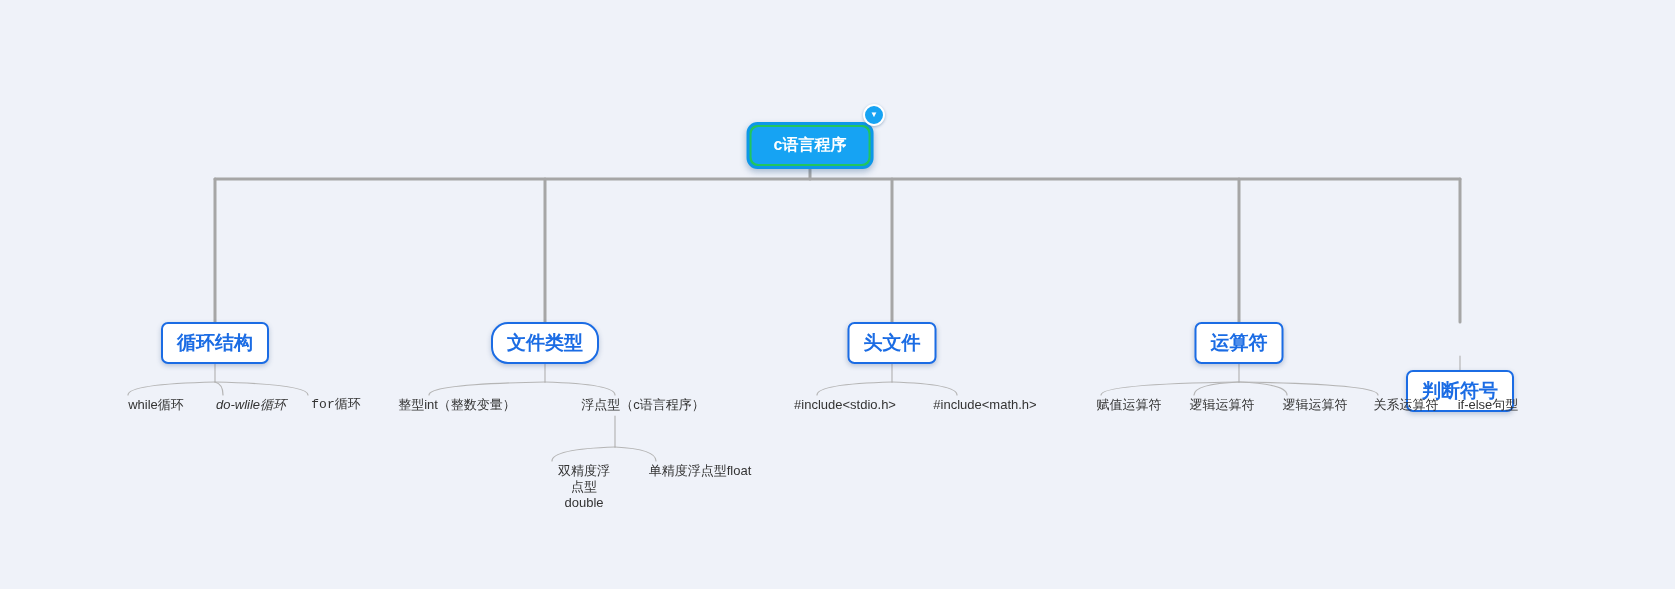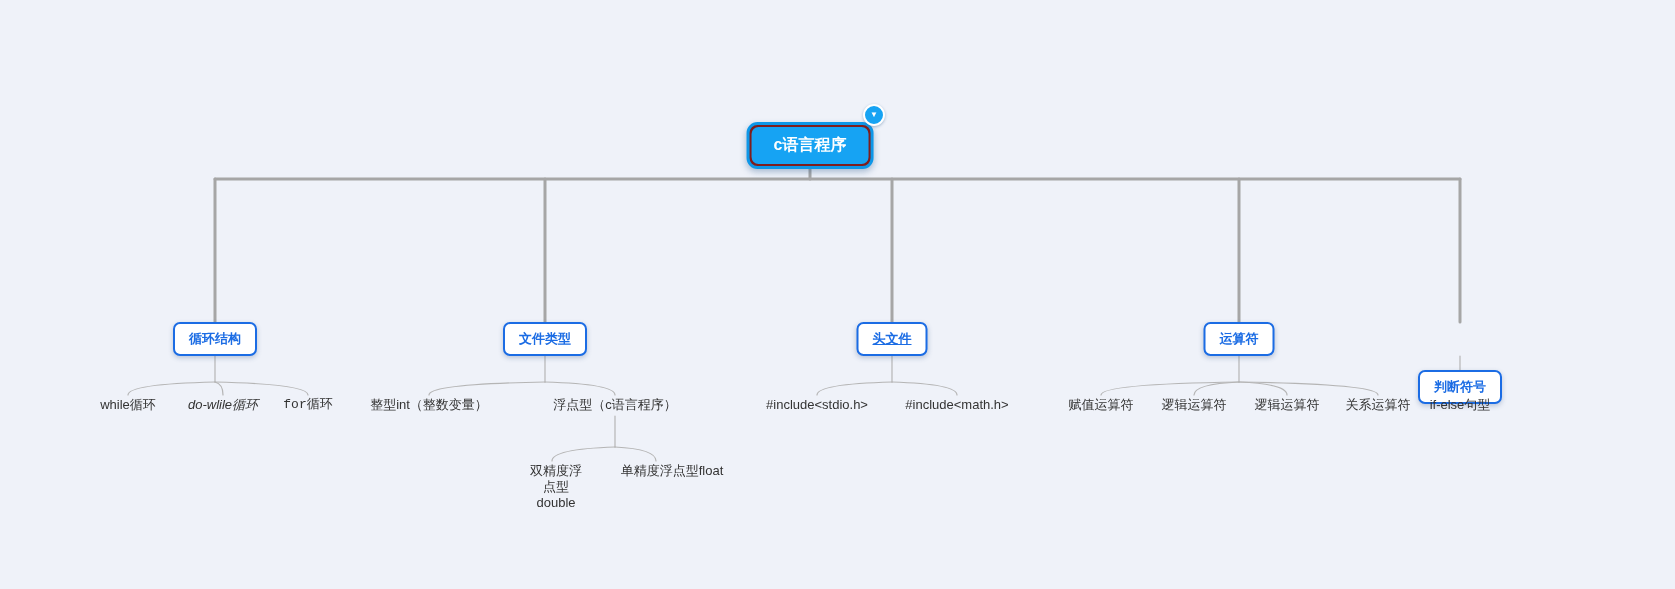--- a/index.html
+++ b/index.html
@@ -11,21 +11,21 @@
     position:relative;
     width:1675px;height:589px;
     background:#eff2f9;
     overflow:hidden;
   }
   svg.wires{position:absolute;left:0;top:0;}
   .node,.leaf{position:absolute;}
   .root-outer{
     transform:translateX(-50%);
     border:3px solid #0d97e8;
-    background:#7f1d1d;
+    background:#22c55e;
     border-radius:11px;
     padding:2px;
     box-shadow:0 3px 6px rgba(40,90,140,.35);
   }
   .root-inner{
     background:#16a3f3;
     color:#ffffff;
     font-weight:bold;
     font-size:16px;
     border-radius:7px;
@@ -44,34 +44,35 @@
     line-height:18px;
     text-align:center;
     cursor:pointer;
   }
   .l2{
     transform:translateX(-50%);
     background:#ffffff;
     border:2px solid #1b6ce4;
     color:#1b6ce4;
     font-weight:bold;
-    font-size:13px;
+    font-size:19px;
     border-radius:7px;
     padding:6px 14px;
     white-space:nowrap;
     box-shadow:0 2px 5px rgba(60,90,140,.3);
     cursor:pointer;
   }
   .leaf{
     color:#333333;
     font-size:13px;
     line-height:16px;
     white-space:nowrap;
     transform:translateX(-50%);
     cursor:pointer;
+    margin-left:28px;
   }
   .leaf.wrap{
     transform:none;
     white-space:normal;
     text-align:center;
   }
 </style>
 </head>
 <body>
 
@@ -117,22 +118,22 @@
       <path d="M1460,382 Q1460,384 1460,395"></path>
     </g>
   </svg>
 
   <div class="node root-outer" style="left:810px;top:122px;">
     <div class="root-inner">c语言程序</div>
   </div>
   <div class="badge" style="left:863px;top:104px;">▼</div>
 
   <div class="node l2" style="left:215px;top:322px;">循环结构</div>
-  <div class="node l2" style="left:545px;top:322px;">文件类型</div>
-  <div class="node l2" style="left:892px;top:322px;text-decoration:underline;">头文件</div>
+  <div class="node l2" style="left:545px;top:322px;border-radius:17px;">文件类型</div>
+  <div class="node l2" style="left:892px;top:322px;">头文件</div>
   <div class="node l2" style="left:1239px;top:322px;">运算符</div>
   <div class="node l2" style="left:1460px;top:322px;margin-top:48px;">判断符号</div>
 
   <div class="leaf" style="left:128px;top:397px;">while循环</div>
   <div class="leaf" style="left:223px;top:397px;font-style:italic;">do-wlile循环</div>
   <div class="leaf" style="left:308px;top:397px;font-family:Liberation Mono, monospace;">for循环</div>
 
   <div class="leaf" style="left:429px;top:397px;">整型int（整数变量）</div>
   <div class="leaf" style="left:615px;top:397px;">浮点型（c语言程序）</div>
   <div class="leaf wrap" style="left:527px;top:463px;width:58px;">双精度浮点型double</div>

